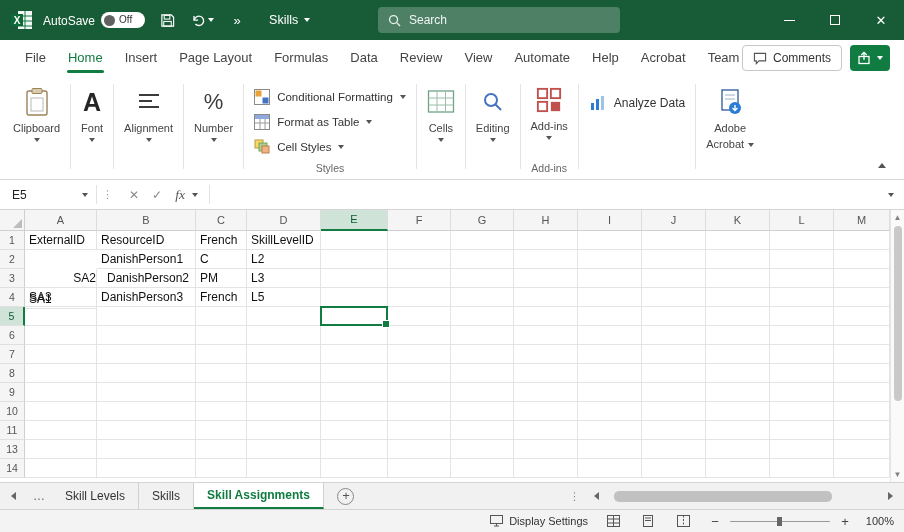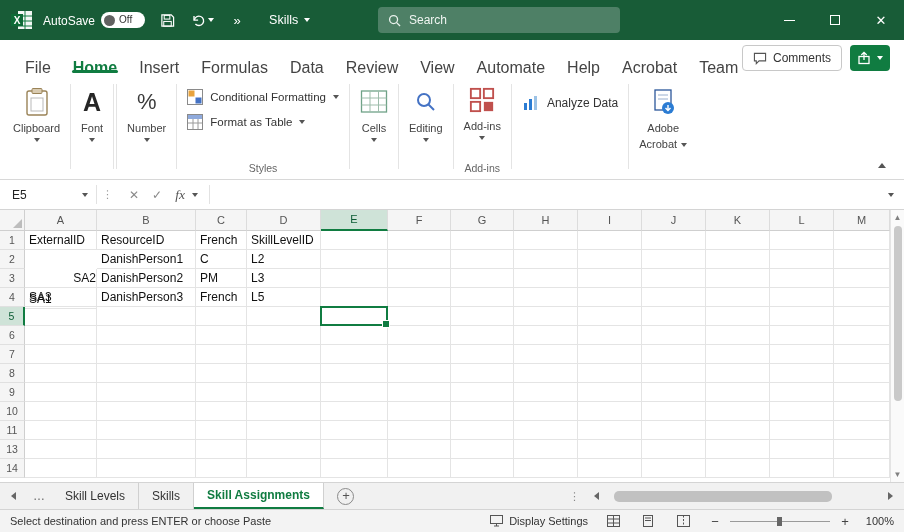--- a/index.html
+++ b/index.html
@@ -21,22 +21,22 @@
   .chev-up { display:inline-block; width:0; height:0; border-left:4px solid transparent; border-right:4px solid transparent; border-bottom:5px solid #555; }
   .wbname { font-size:12.5px; display:flex; align-items:center; gap:6px; margin-left:10px; cursor:pointer; }
   .searchbox { position:absolute; left:378px; top:7px; width:242px; height:26px; background:#4E8066; border-radius:4px; display:flex; align-items:center; gap:8px; padding-left:10px; font-size:12px; color:#F0F5F2; cursor:text; }
   .wincontrols { margin-left:auto; display:flex; height:40px; }
   .winbtn { width:46px; height:40px; display:flex; align-items:center; justify-content:center; color:#fff; font-size:13px; cursor:pointer; }
   .minglyph { width:11px; height:1px; background:#fff; }
   .maxglyph { width:10px; height:10px; border:1px solid #fff; }
 
   
   .tabrow { flex:0 0 36px; background:#fff; display:flex; align-items:center; padding-left:14px; position:relative; }
-  .rtab { font-size:16px; color:#444; padding:10px 11px; height:36px; line-height:36px; position:relative; cursor:pointer; white-space:nowrap; }
-  .rtab.active { color:#107C41; font-weight:700; }
+  .rtab { font-size:13px; color:#444; padding:0 11px; height:36px; line-height:36px; position:relative; cursor:pointer; white-space:nowrap; }
+  .rtab.active { color:#107C41; font-weight:400; }
   .rtab.active::after { content:""; position:absolute; left:10px; right:10px; bottom:3px; height:3px; background:#107C41; border-radius:2px; }
   .comments-btn { position:absolute; right:62px; top:5px; height:26px; border:1px solid #C8C8C8; border-radius:4px; display:flex; align-items:center; gap:6px; padding:0 10px; font-size:12px; color:#333; background:#fff; cursor:pointer; }
   .share-btn { position:absolute; right:14px; top:5px; height:26px; border-radius:4px; background:#107C41; display:flex; align-items:center; padding:0 7px; gap:6px; cursor:pointer; }
 
   
   .ribbon { flex:0 0 104px; background:#fff; border-bottom:1px solid #D8D8D8; display:flex; align-items:stretch; padding:2px 6px 0 4px; position:relative; }
   .rgroup { display:flex; flex-direction:column; align-items:center; padding:2px 9px 2px 9px; }
   .vsep { width:1px; background:#E4E4E4; margin:6px 1px 10px 1px; }
   .bigbtn { display:flex; flex-direction:column; align-items:center; margin-top:6px; cursor:pointer; }
   .bigicon { height:32px; display:flex; align-items:center; justify-content:center; }
@@ -165,20 +165,21 @@
       <span class="winbtn">
           <span>✕</span>
         </span>
     </div>
   </div>
 
   <div class="tabrow">
     <span class="rtab">File</span>
     <span class="rtab active">Home</span>
     <span class="rtab">Insert</span>
+    <span class="rtab">Page Layout</span>
     <span class="rtab">Formulas</span>
     <span class="rtab">Data</span>
     <span class="rtab">Review</span>
     <span class="rtab">View</span>
     <span class="rtab">Automate</span>
     <span class="rtab">Help</span>
     <span class="rtab">Acrobat</span>
     <span class="rtab">Team</span>
     <span class="comments-btn">
       <svg width="14" height="13" viewBox="0 0 15 14">
@@ -220,20 +221,37 @@
             <span class="fontA">A</span>
           </div>
         <div class="biglabel">
             <span>Font</span>
             <span class="chev"></span>
           </div>
       </div>
     </div>
     <div class="vsep"></div>
 
+    <div class="rgroup">
+      <div class="bigbtn">
+        <div class="bigicon">
+          <svg width="26" height="24" viewBox="0 0 26 24">
+            <g stroke="#3b3b3b" stroke-width="2">
+              <line x1="3" y1="5" x2="23" y2="5"></line>
+              <line x1="3" y1="11" x2="16" y2="11"></line>
+              <line x1="3" y1="17" x2="23" y2="17"></line>
+            </g>
+          </svg>
+        </div>
+        <div class="biglabel">
+            <span>Alignment</span>
+            <span class="chev"></span>
+          </div>
+      </div>
+    </div>
     <div class="vsep"></div>
 
     <div class="rgroup">
       <div class="bigbtn">
         <div class="bigicon">
             <span style="font-size:22px;color:#3b3b3b;">%</span>
           </div>
         <div class="biglabel">
             <span>Number</span>
             <span class="chev"></span>
@@ -254,20 +272,29 @@
       </div>
       <div class="stylebtn">
         <svg width="16" height="16" viewBox="0 0 16 16">
           <rect x="0.5" y="0.5" width="15" height="15" fill="#fff" stroke="#8a8a8a"></rect>
           <rect x="1" y="1" width="14" height="4" fill="#8FAADC"></rect>
           <line x1="1" y1="9" x2="15" y2="9" stroke="#9a9a9a"></line>
           <line x1="6" y1="5" x2="6" y2="15" stroke="#9a9a9a"></line>
           <line x1="11" y1="5" x2="11" y2="15" stroke="#9a9a9a"></line>
         </svg>
         <span>Format as Table</span>
+        <span class="chev"></span>
+      </div>
+      <div class="stylebtn">
+        <svg width="16" height="16" viewBox="0 0 16 16">
+          <rect x="1" y="1" width="8" height="8" fill="#FFD966" stroke="#b59a3a"></rect>
+          <rect x="5" y="4" width="8" height="8" fill="#A9D18E" stroke="#74a15a"></rect>
+          <rect x="8" y="7" width="7" height="7" fill="#F4B183" stroke="#c07f4e"></rect>
+        </svg>
+        <span>Cell Styles</span>
         <span class="chev"></span>
       </div>
       <div class="grouplabel">Styles</div>
     </div>
     <div class="vsep"></div>
 
     <div class="rgroup">
       <div class="bigbtn">
         <div class="bigicon">
           <svg width="28" height="26" viewBox="0 0 28 26">
@@ -425,21 +452,21 @@
           <div class="cell" style="width: 64px; flex: 0 0 64px;"></div>
           <div class="cell" style="width: 64px; flex: 0 0 64px;"></div>
           <div class="cell" style="width: 64px; flex: 0 0 64px;"></div>
           <div class="cell" style="width: 64px; flex: 0 0 64px;"></div>
           <div class="cell" style="width: 64px; flex: 0 0 64px;"></div>
           <div class="cell" style="width: 56px; flex: 0 0 56px;"></div>
         </div>
         <div class="grow">
           <div class="rowh">3</div>
           <div class="cell" style="width: 72px; flex: 0 0 72px; text-align: right;">SA2</div>
-          <div class="cell" style="width: 99px; flex: 0 0 99px;">DanishPerson2</div>
+          <div class="cell" style="width: 99px; flex: 0 0 99px; text-align: center;">DanishPerson2</div>
           <div class="cell" style="width: 51px; flex: 0 0 51px;">PM</div>
           <div class="cell" style="width: 74px; flex: 0 0 74px;">L3</div>
           <div class="cell" style="width: 67px; flex: 0 0 67px;"></div>
           <div class="cell" style="width: 63px; flex: 0 0 63px;"></div>
           <div class="cell" style="width: 63px; flex: 0 0 63px;"></div>
           <div class="cell" style="width: 64px; flex: 0 0 64px;"></div>
           <div class="cell" style="width: 64px; flex: 0 0 64px;"></div>
           <div class="cell" style="width: 64px; flex: 0 0 64px;"></div>
           <div class="cell" style="width: 64px; flex: 0 0 64px;"></div>
           <div class="cell" style="width: 64px; flex: 0 0 64px;"></div>
@@ -633,21 +660,20 @@
       <div class="htrack">
           <div class="hthumb"></div>
         </div>
       <div class="snav" style="width:18px;">
           <span class="tri-r"></span>
         </div>
     </div>
   </div>
 
   <div class="statusbar">
-    <span>Select destination and press ENTER or choose Paste</span>
     <div class="sright">
       <span class="dispset">
         <svg width="13" height="12" viewBox="0 0 13 12">
           <rect x="0.5" y="0.5" width="12" height="8" fill="none" stroke="#555"></rect>
           <line x1="4" y1="11" x2="9" y2="11" stroke="#555"></line>
           <line x1="6.5" y1="8.5" x2="6.5" y2="11" stroke="#555"></line>
         </svg>
         <span>Display Settings</span>
       </span>
       <span class="viewbtn">

